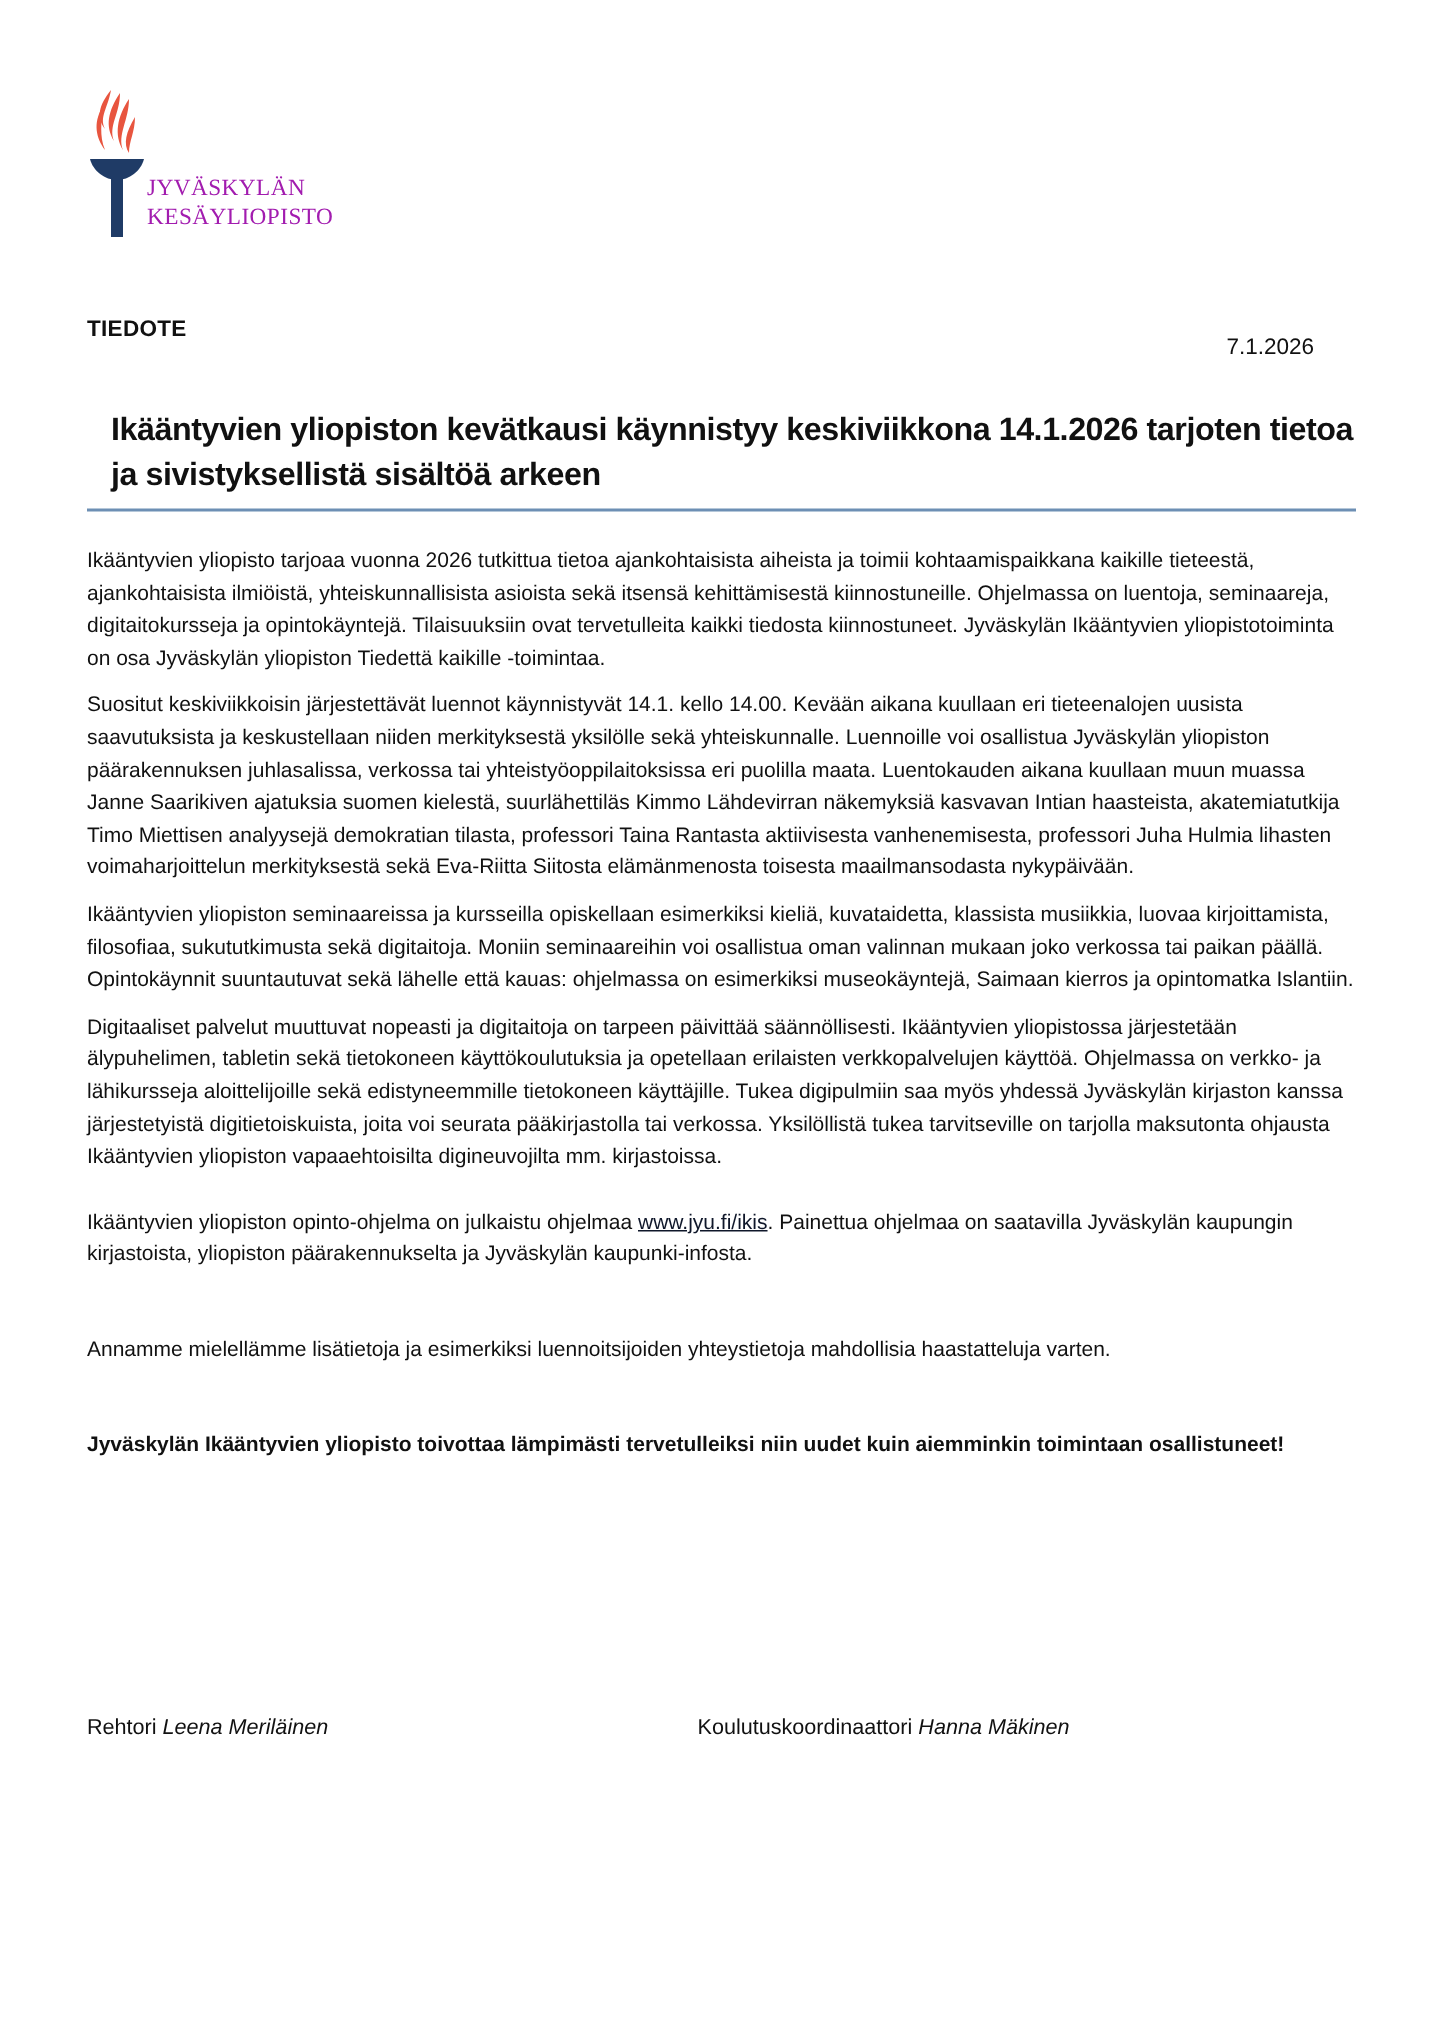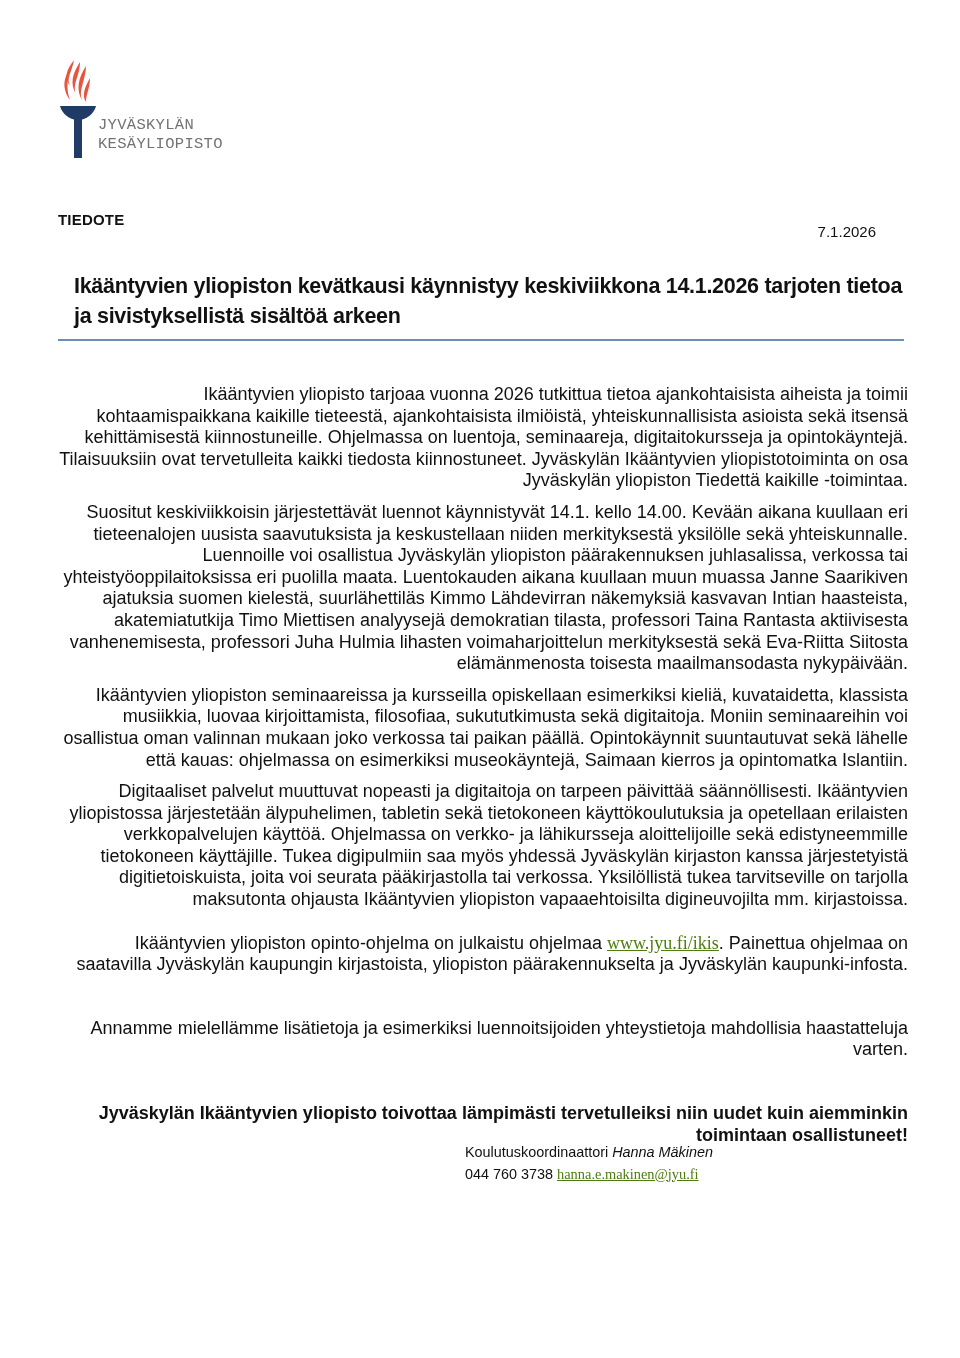--- a/index.html
+++ b/index.html
@@ -4,40 +4,40 @@
   <style>
     html, body { margin: 0; padding: 0; background: #ffffff; }
     body {
       width: 960px; height: 1358px; position: relative; overflow: hidden;
       font-family: "Liberation Sans", sans-serif; color: #111111;
     }
     .logo { position: absolute; left: 58px; top: 56px; width: 170px; height: 110px; }
     .logo svg { position: absolute; left: 0; top: 0; }
     .logo-text {
       position: absolute; left: 40px; top: 60px;
-      font-family: Liberation Mono, monospace; color: #737373;
+      font-family: Liberation Serif, serif; color: #a21caf;
       font-size: 15.5px; line-height: 19px; letter-spacing: 0.3px;
     }
     .header-row { position: absolute; left: 58px; right: 84px; top: 211px; font-size: 15px; }
     .doc-type { font-weight: bold; letter-spacing: 0.2px; }
     .doc-date { position: absolute; right: 0; top: 12px; }
     .title {
       position: absolute; left: 58px; width: 850px; top: 255px;
       font-size: 21.5px; font-weight: bold; line-height: 30px; letter-spacing: -0.3px;
     }
     .rule { position: absolute; left: 58px; width: 846px; top: 339px; height: 2px; background: #6d8fb4; }
     .body {
-      position: absolute; left: 58px; width: 850px; top: 384px;
-      font-size: 18px; line-height: 21.6px; text-align: right;
+      position: absolute; left: 58px; width: 850px; top: 363px;
+      font-size: 14px; line-height: 21.6px;
     }
     .body p { margin: 0 0 10px 0; }
     .gap-20 { margin-top: 22px !important; }
     .gap-40 { margin-top: 42px !important; }
     .bold { font-weight: bold; }
-    a, .link { color: #4d7c0f; text-decoration: underline; cursor: pointer; font-family: Liberation Serif, serif; }
+    a, .link { color: #0f172a; text-decoration: underline; cursor: pointer; }
     .contacts { position: absolute; left: 58px; top: 1142px; width: 850px; font-size: 14.4px; line-height: 21.6px; }
     .contact { position: absolute; top: 0; }
     .contact.c1 { left: 0; }
     .contact.c2 { left: 407px; }
     .contact .name { font-style: italic; }
   </style>
 </head>
 <body>
 
 <div class="logo">
@@ -72,18 +72,18 @@
   <p>Digitaaliset palvelut muuttuvat nopeasti ja digitaitoja on tarpeen päivittää säännöllisesti. Ikääntyvien yliopistossa järjestetään älypuhelimen, tabletin sekä tietokoneen käyttökoulutuksia ja opetellaan erilaisten verkkopalvelujen käyttöä. Ohjelmassa on verkko- ja lähikursseja aloittelijoille sekä edistyneemmille tietokoneen käyttäjille. Tukea digipulmiin saa myös yhdessä Jyväskylän kirjaston kanssa järjestetyistä digitietoiskuista, joita voi seurata pääkirjastolla tai verkossa. Yksilöllistä tukea tarvitseville on tarjolla maksutonta ohjausta Ikääntyvien yliopiston vapaaehtoisilta digineuvojilta mm. kirjastoissa.</p>
   <p class="gap-20">
     <span>Ikääntyvien yliopiston opinto-ohjelma on julkaistu ohjelmaa </span><a>www.jyu.fi/ikis</a><span>. Painettua ohjelmaa on saatavilla Jyväskylän kaupungin kirjastoista, yliopiston päärakennukselta ja Jyväskylän kaupunki-infosta.</span>
   </p>
   <p class="gap-40">Annamme mielellämme lisätietoja ja esimerkiksi luennoitsijoiden yhteystietoja mahdollisia haastatteluja varten.</p>
   <p class="gap-40 bold">Jyväskylän Ikääntyvien yliopisto toivottaa lämpimästi tervetulleiksi niin uudet kuin aiemminkin toimintaan osallistuneet!</p>
 </div>
 
 <div class="contacts">
   <div class="contact c1">
+    <div><span>Rehtori </span><span class="name">Leena Meriläinen</span></div>
   </div>
   <div class="contact c2">
     <div><span>Koulutuskoordinaattori </span><span class="name">Hanna Mäkinen</span></div>
-    <div><span>044 760 3738 </span><a>hanna.e.makinen@jyu.fi</a></div>
   </div>
 </div>
 
 </body></html>

